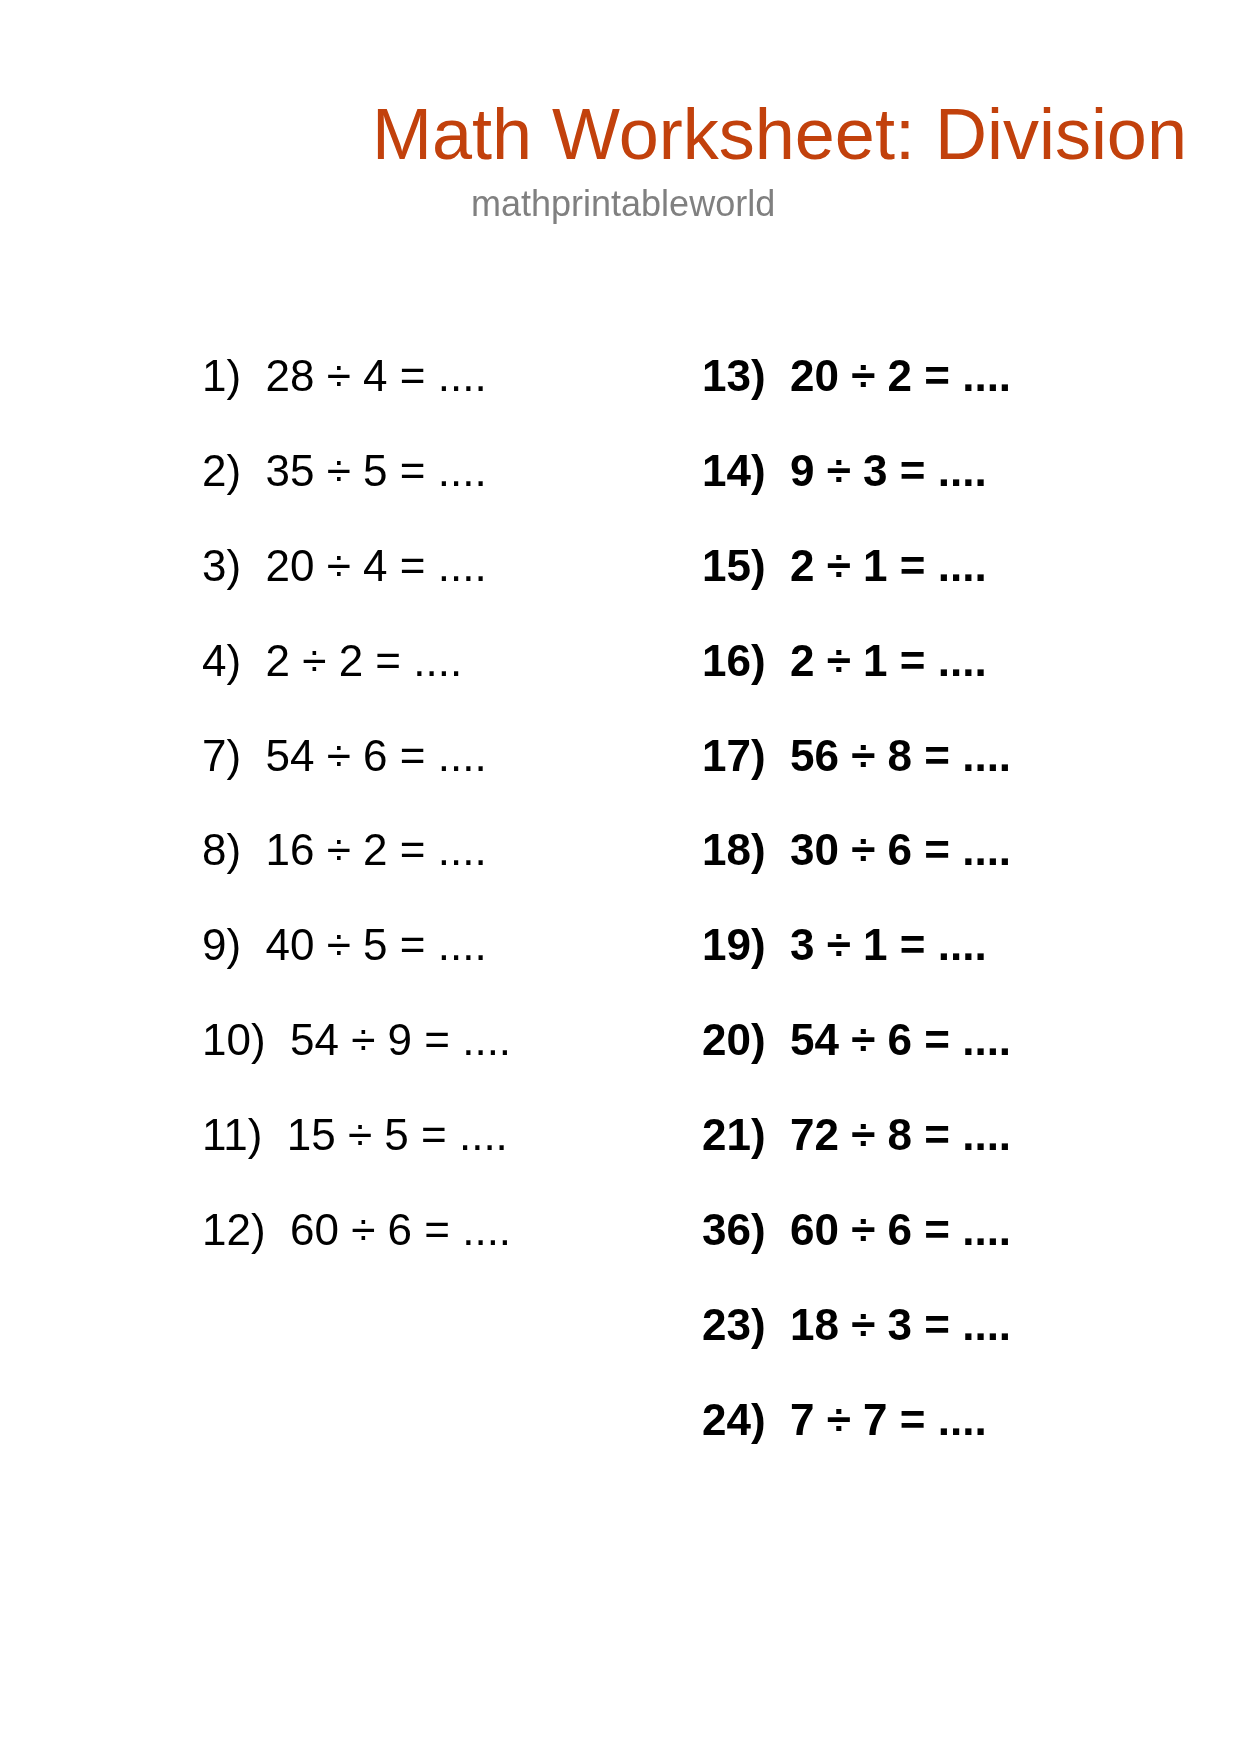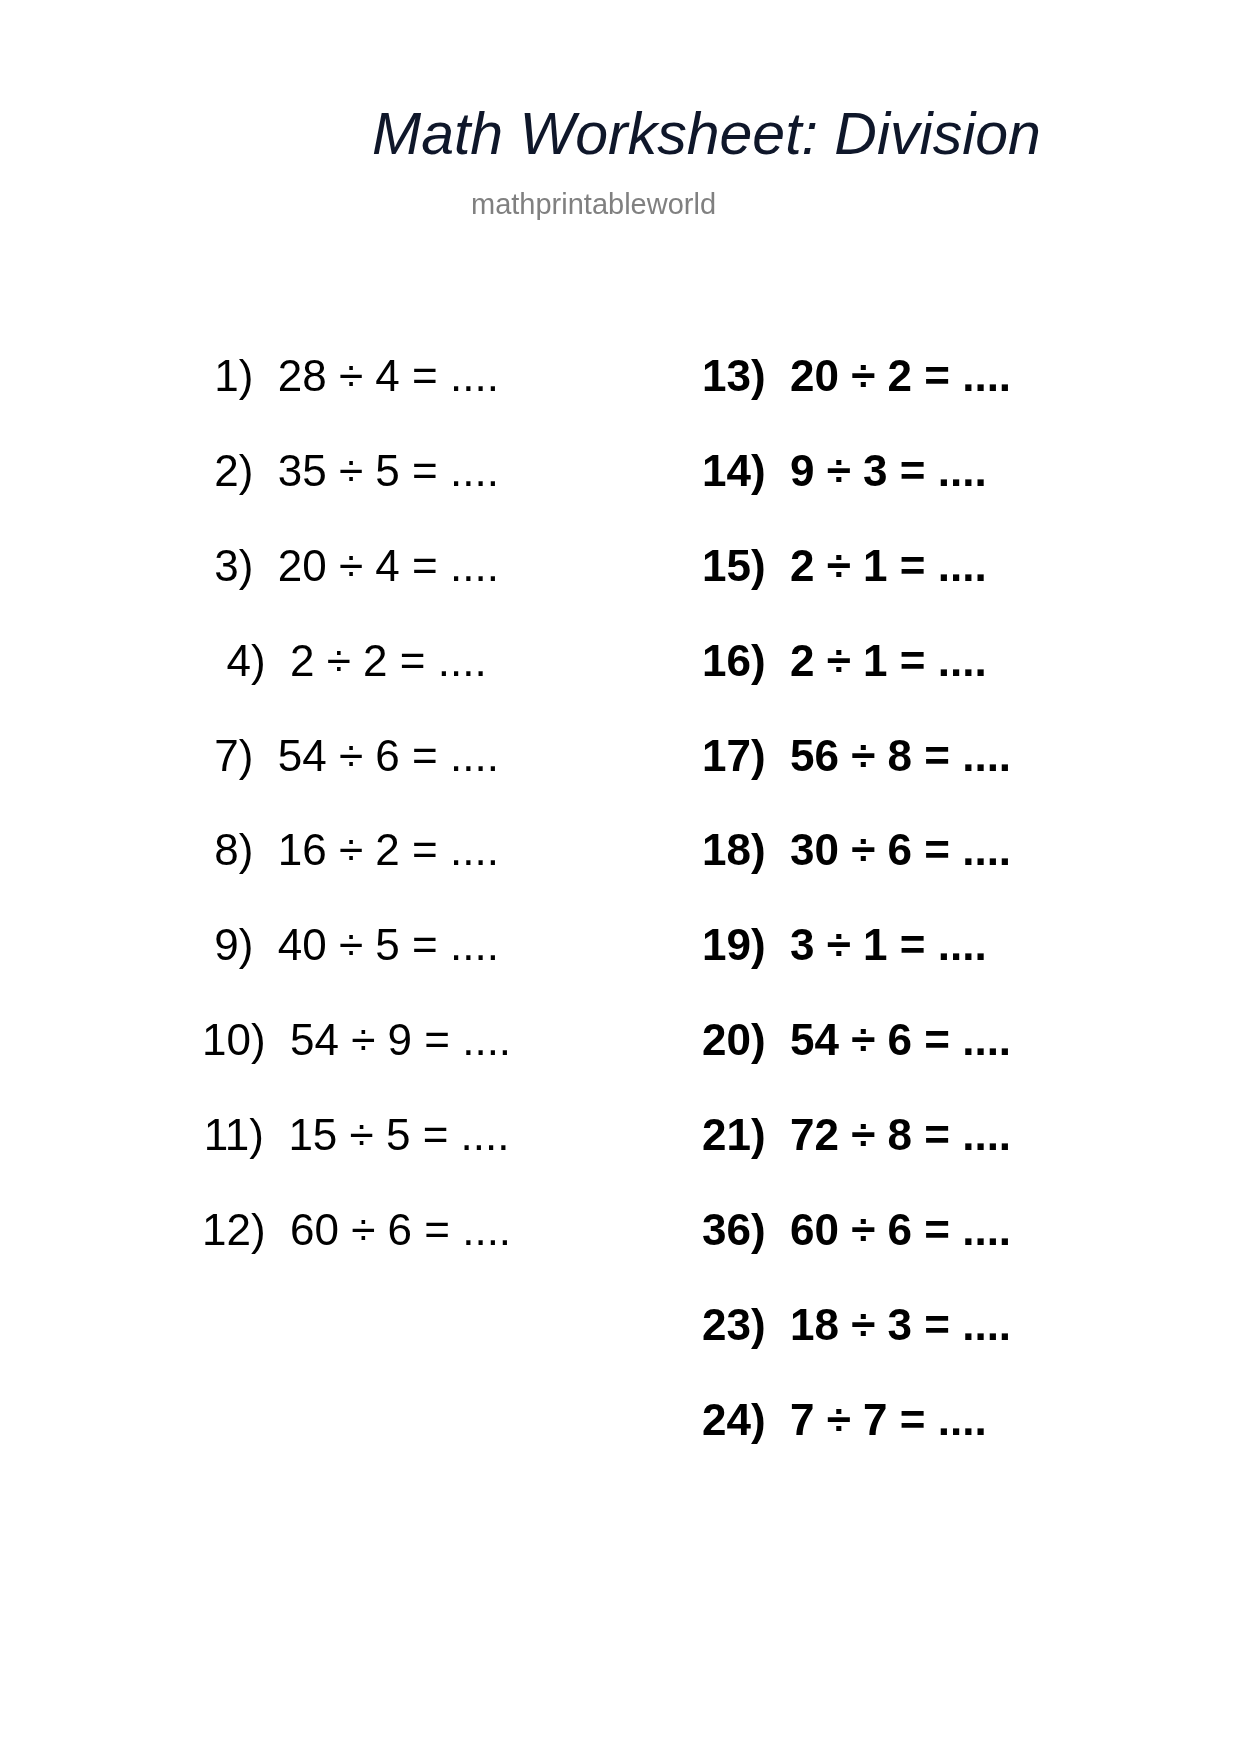--- a/index.html
+++ b/index.html
@@ -12,40 +12,39 @@
     height: 1754px;
     position: relative;
     overflow: hidden;
     font-family: "Liberation Sans", sans-serif;
     color: #000000;
   }
   .title {
     position: absolute;
     left: 372px;
     top: 100px;
-    font-size: 59px;
+    font-size: 72px;
     line-height: 68px;
     white-space: nowrap;
-    color: #0f172a;
-    font-style: italic;
+    color: #c2410c;
   }
   .subtitle {
     position: absolute;
     left: 471px;
     top: 180px;
-    font-size: 29px;
+    font-size: 36px;
     line-height: 48px;
     white-space: nowrap;
     color: #808080;
   }
   .column {
     position: absolute;
     top: 346px;
   }
-  .col-left { left: 202px; text-align: center; }
+  .col-left { left: 202px; }
   .col-right { left: 702px; font-weight: bold; }
   .problem {
     height: 94.9px;
     font-size: 44px;
     line-height: 60px;
     white-space: pre;
     color: #000000;
   }
 </style>
 </head>

